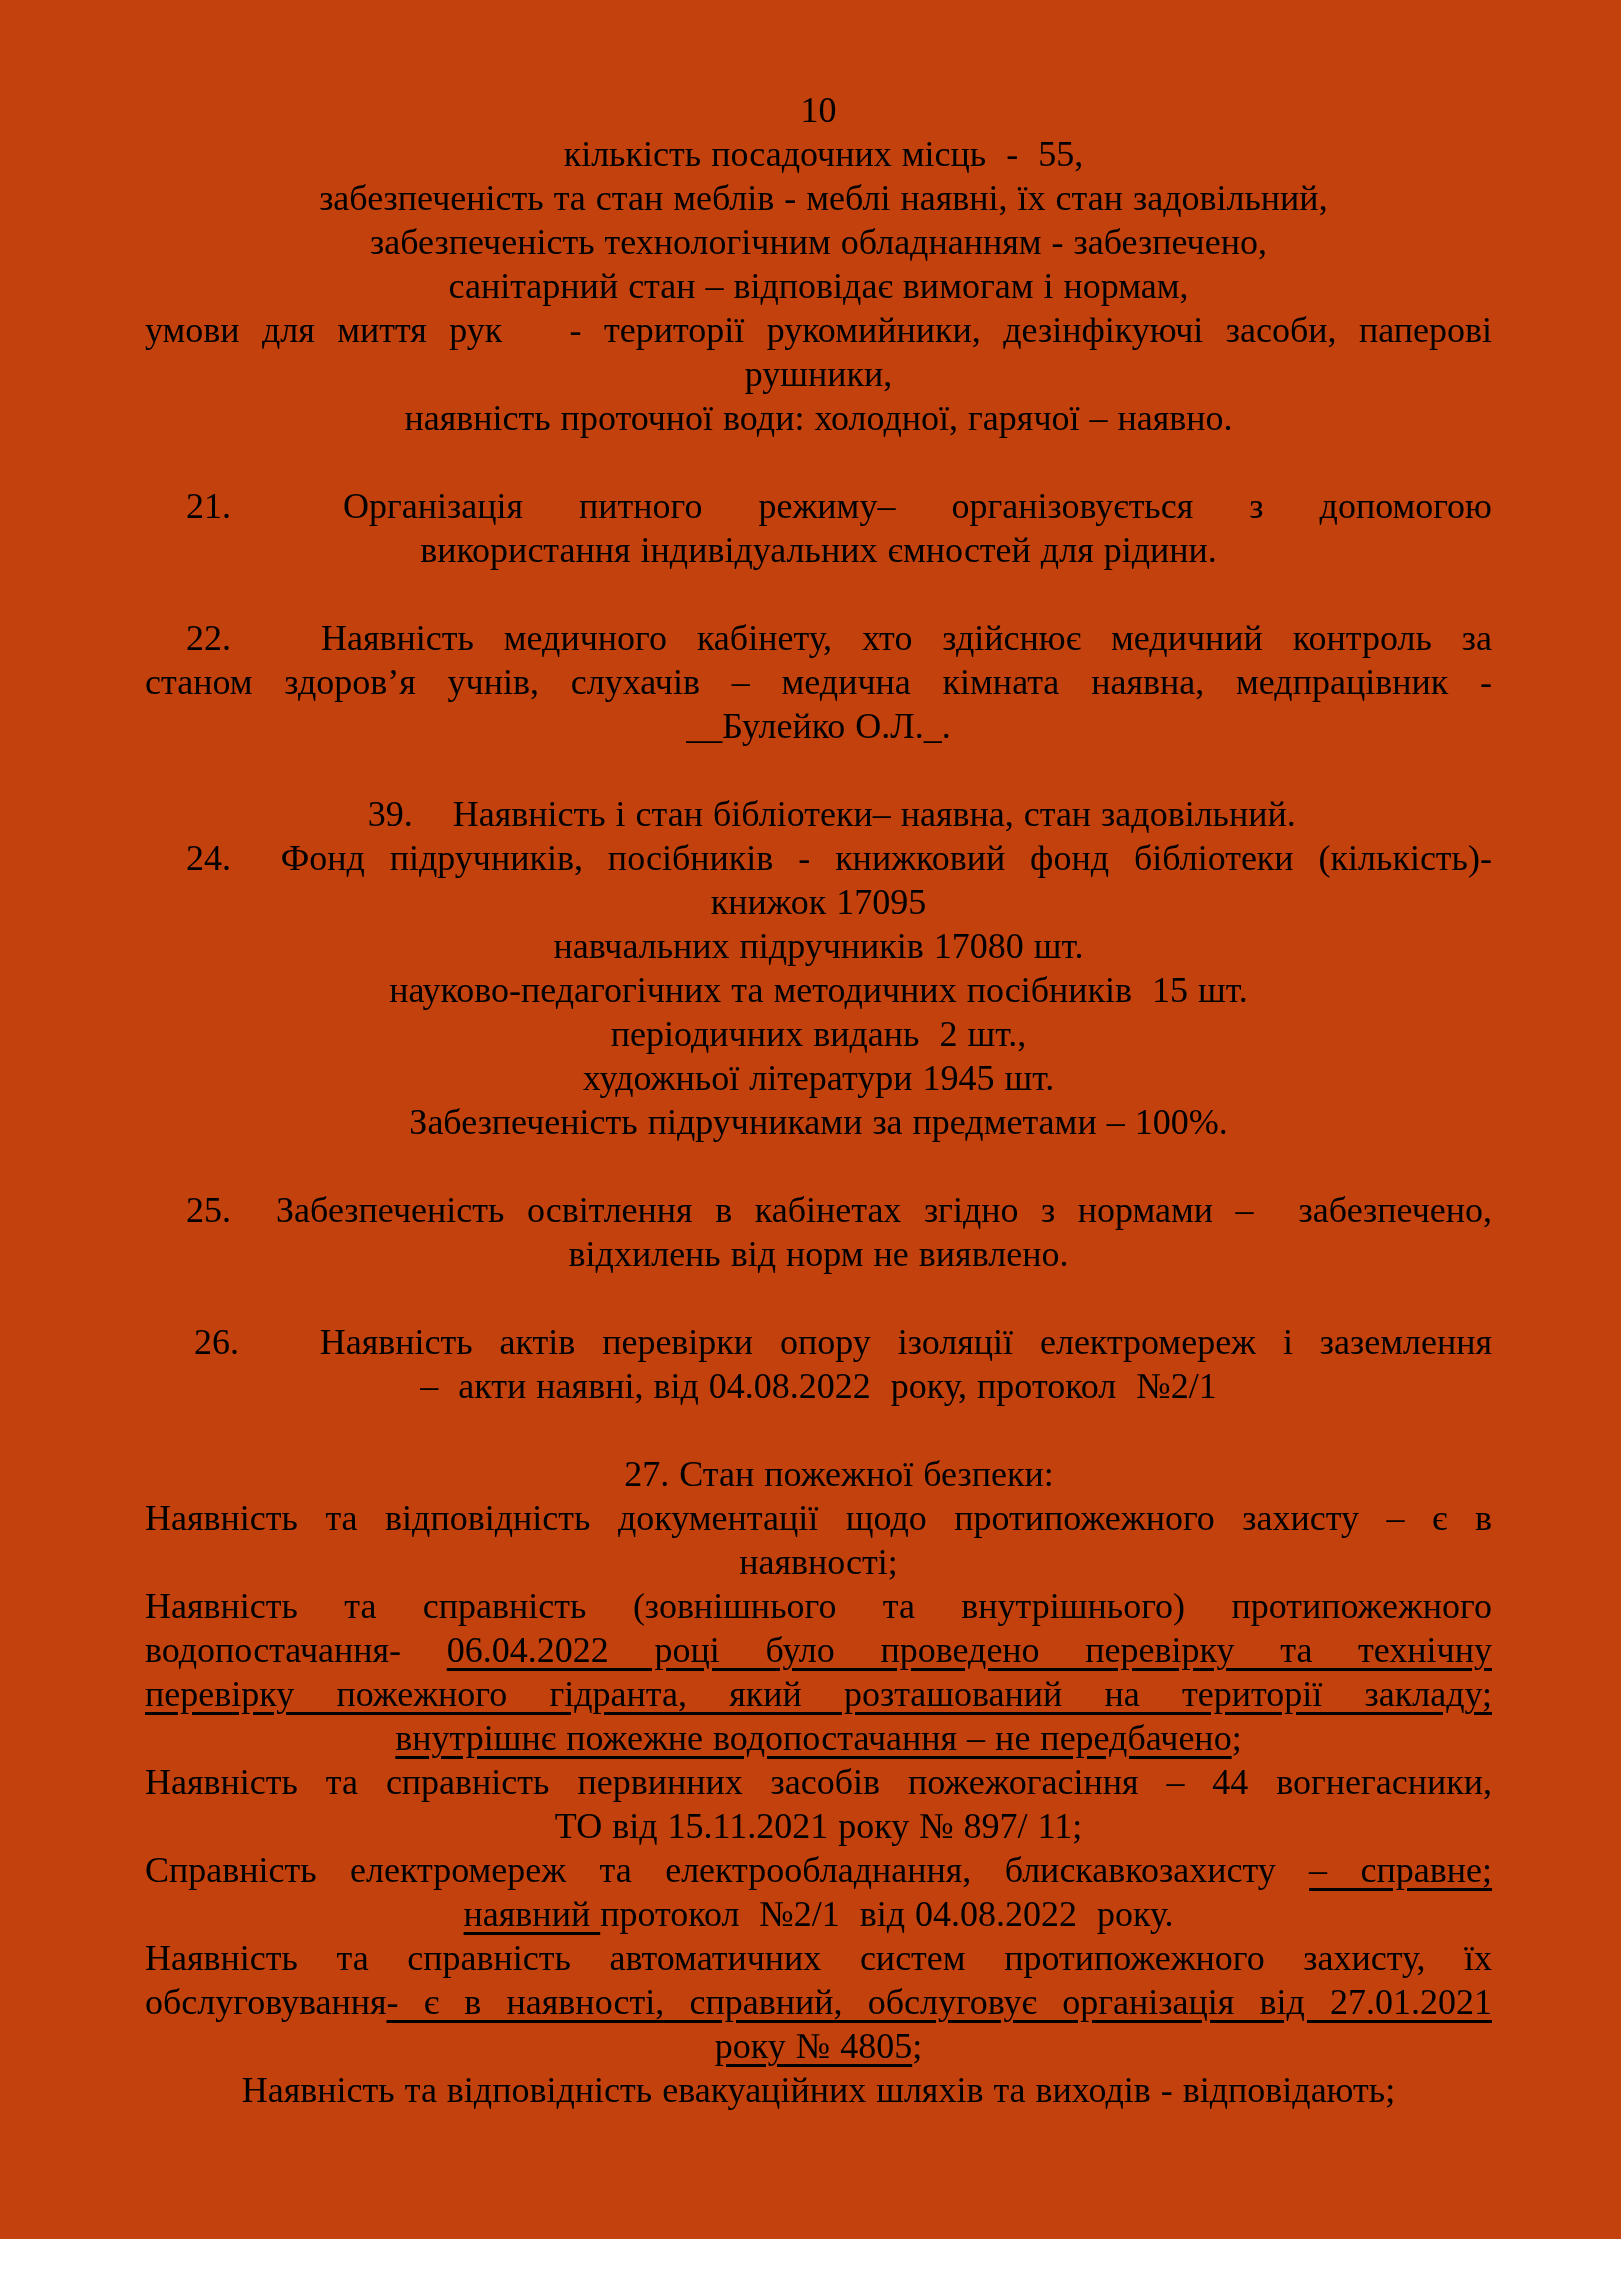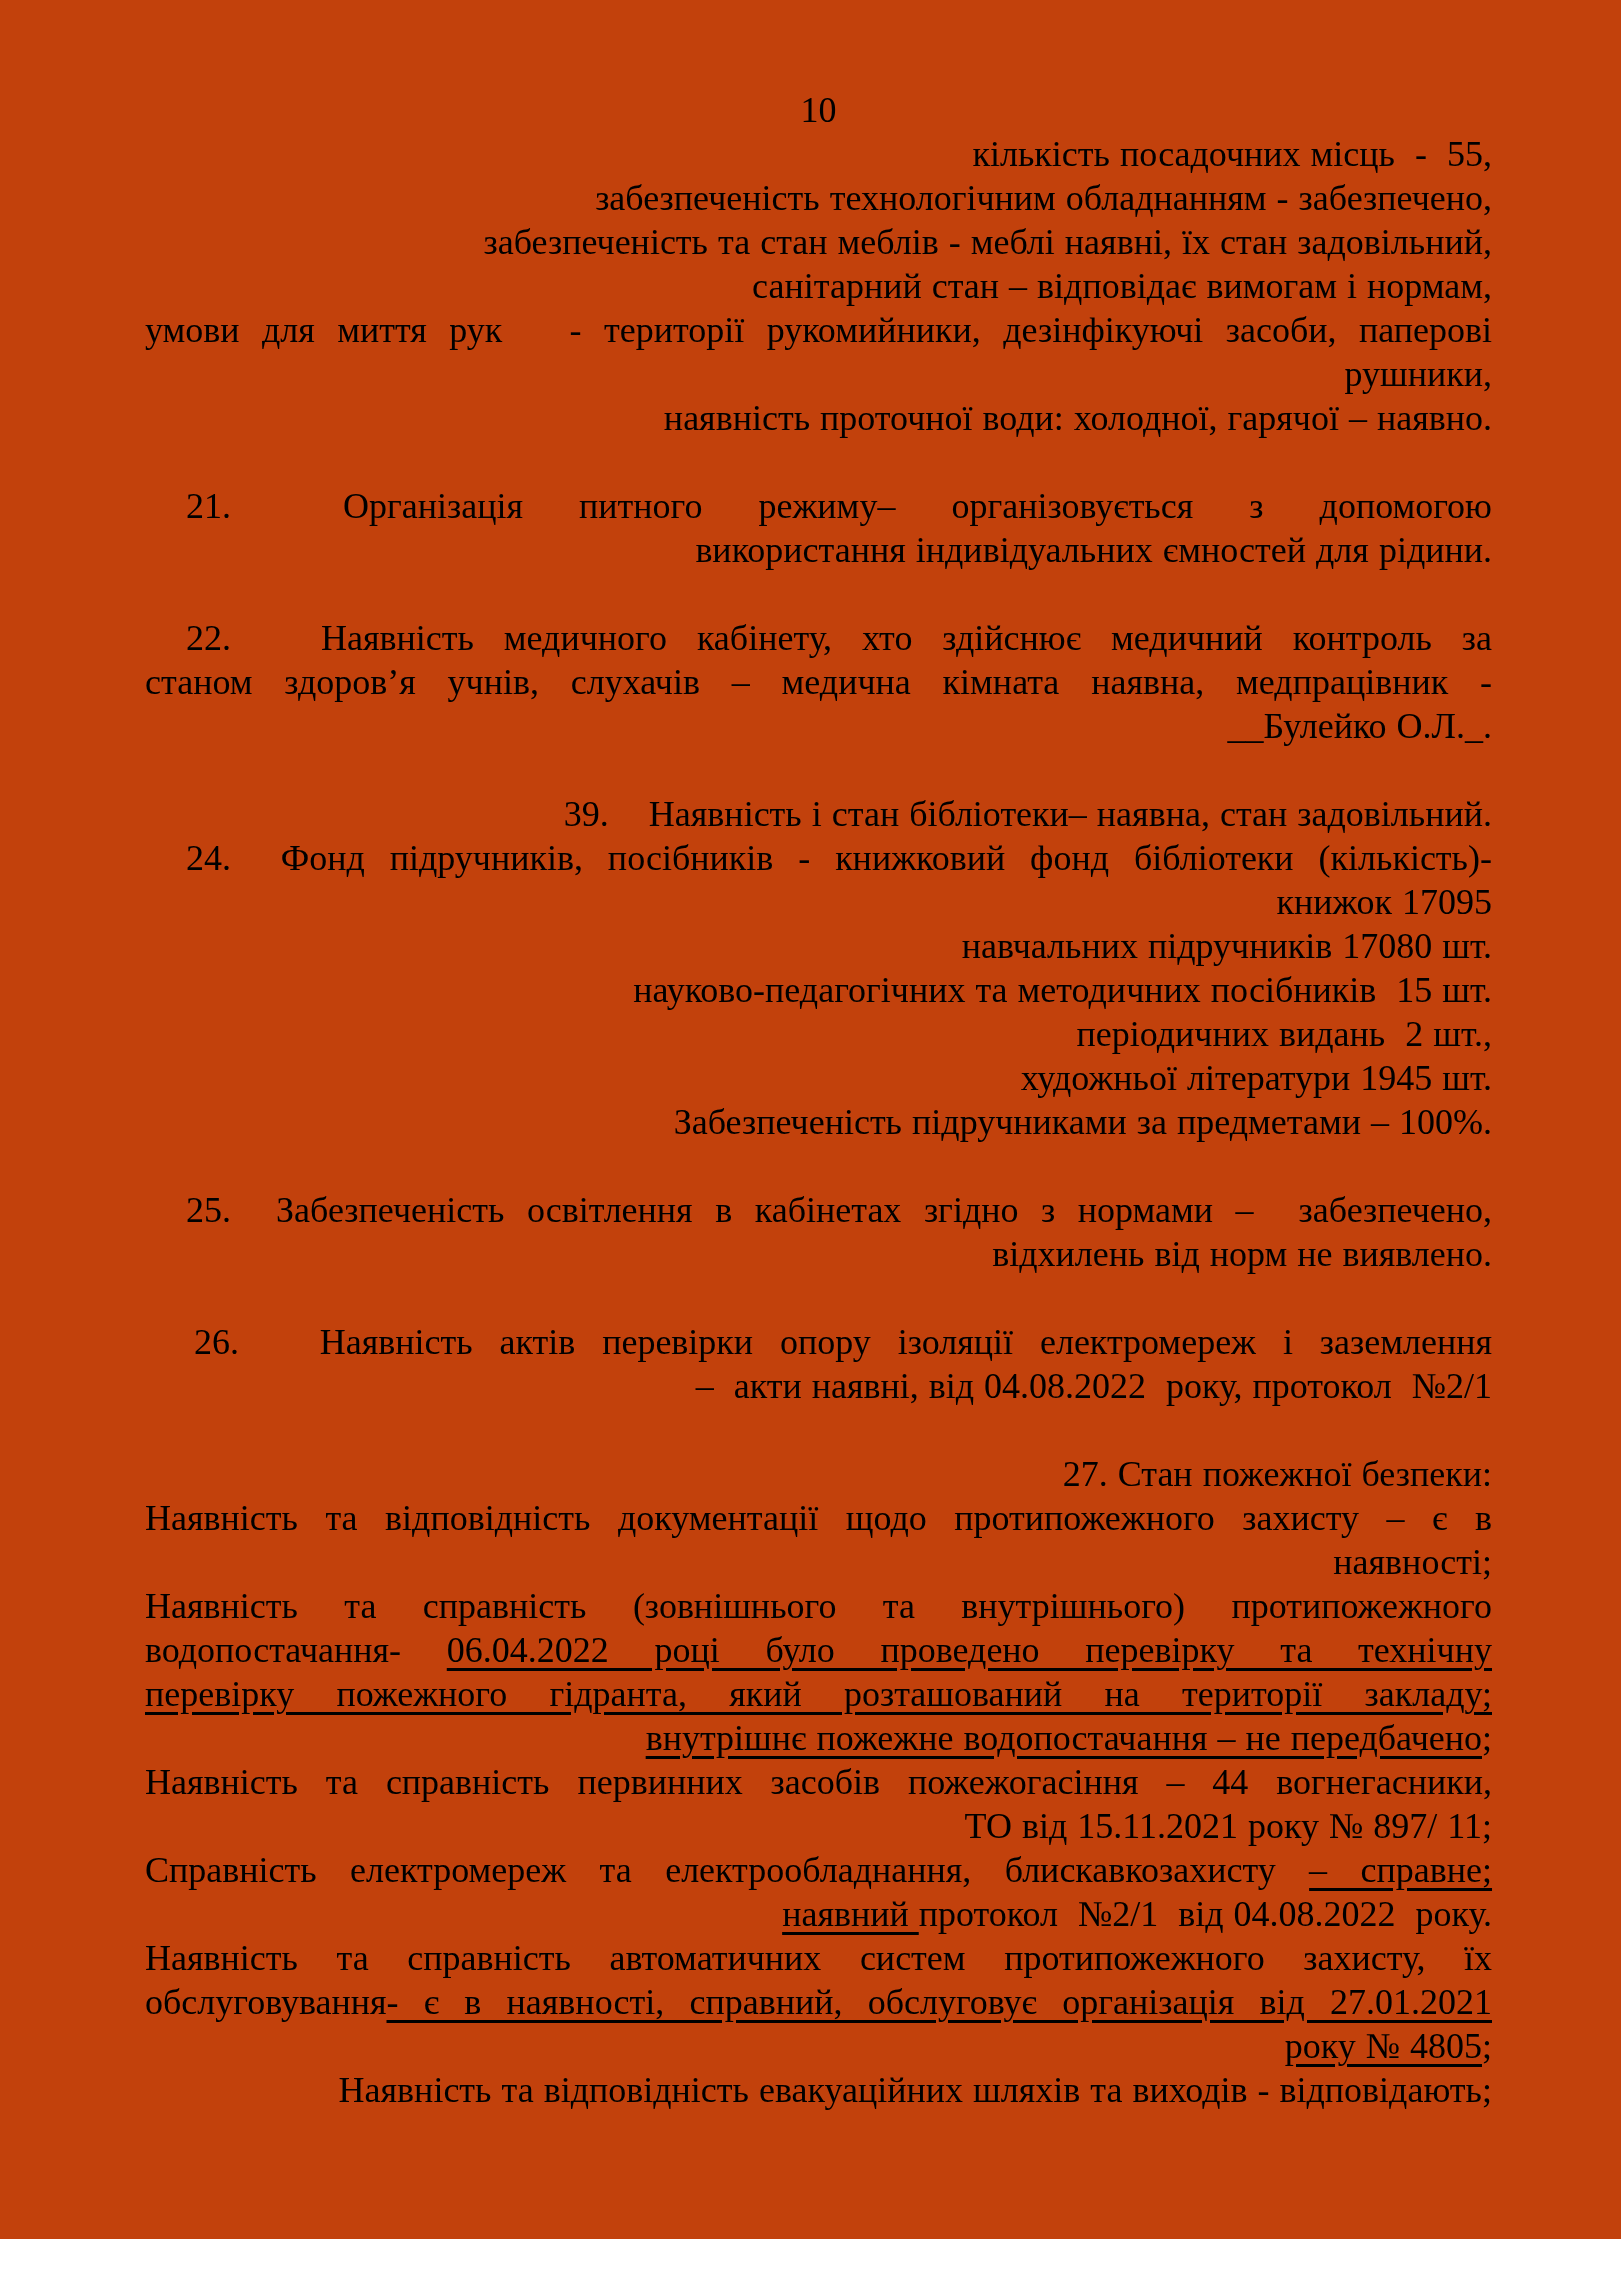--- a/index.html
+++ b/index.html
@@ -24,21 +24,21 @@
     width: 100%;
   }
   .page-number {
     line-height: 44px;
     text-align: center;
     white-space: pre;
   }
   .line {
     line-height: 44px;
     min-height: 44px;
-    text-align: right;
+    text-align: center;
     white-space: pre-wrap;
     word-spacing: 1px;
   }
   .line.j {
     text-align: justify;
     text-align-last: justify;
   }
   .line.blank {
     height: 44px;
   }
@@ -50,22 +50,22 @@
   }
 </style>
 </head>
 <body>
 
 <div class="page">
   <div class="content">
     <div class="page-number">10</div>
     <div>
         <div class="line" style="padding-left: 9.8px;"><span>кількість посадочних місць  -  55,</span></div>
+        <div class="line" style="padding-left: 9.8px;"><span>забезпеченість та стан меблів - меблі наявні, їх стан задовільний,</span></div>
         <div class="line"><span>забезпеченість технологічним обладнанням - забезпечено,</span></div>
-        <div class="line" style="padding-left: 9.8px;"><span>забезпеченість та стан меблів - меблі наявні, їх стан задовільний,</span></div>
         <div class="line"><span>санітарний стан – відповідає вимогам і нормам,</span></div>
         <div class="line j"><span>умови для миття рук   - території рукомийники, дезінфікуючі засоби, паперові</span></div>
         <div class="line"><span>рушники,</span></div>
         <div class="line"><span>наявність проточної води: холодної, гарячої – наявно.</span></div>
         <div class="line blank"></div>
         <div class="line j" style="padding-left: 41px;"><span>21.  Організація питного режиму– організовується з допомогою</span></div>
         <div class="line"><span>використання індивідуальних ємностей для рідини.</span></div>
         <div class="line blank"></div>
         <div class="line j" style="padding-left: 41px;"><span>22.   Наявність медичного кабінету, хто здійснює медичний контроль за</span></div>
         <div class="line j"><span>станом здоров’я учнів, слухачів – медична кімната наявна, медпрацівник -</span></div>

